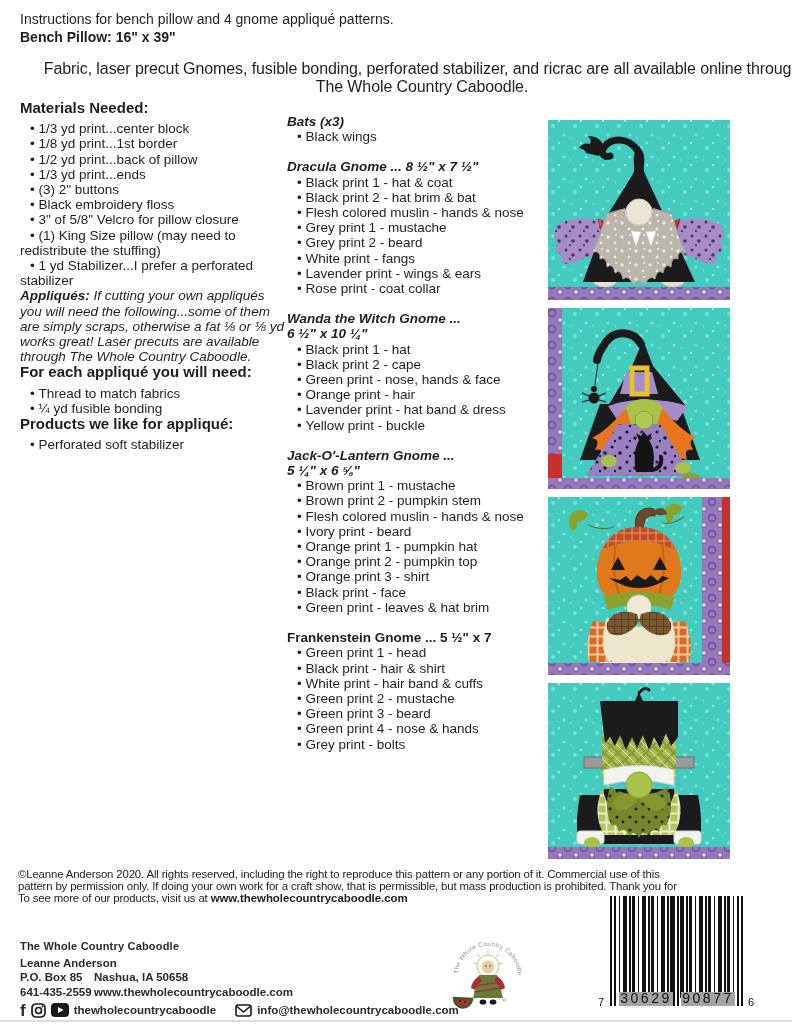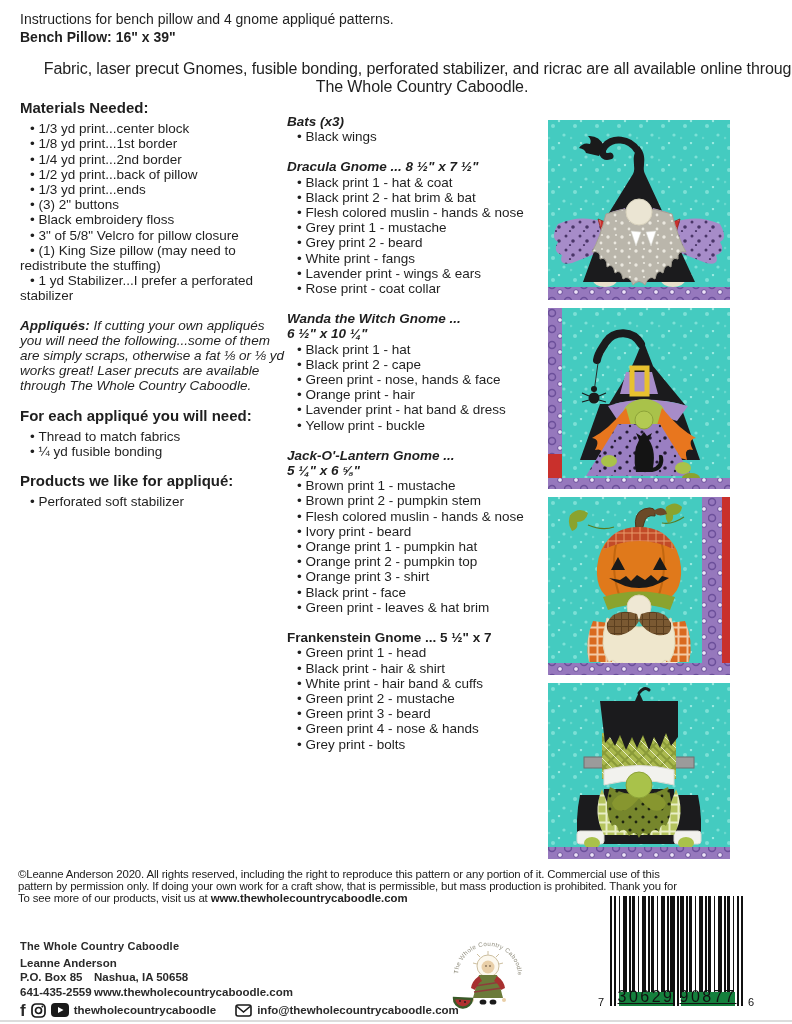--- a/index.html
+++ b/index.html
@@ -9,21 +9,21 @@
 
   
   .header{position:absolute;left:20px;top:10px;width:760px;font-size:14px;line-height:18px;}
   .size-line{font-weight:bold;}
   .intro{position:absolute;left:36px;top:60px;width:772px;font-size:16px;line-height:18px;letter-spacing:-0.1px;text-align:center;}
 
   
   .col-left{position:absolute;left:20px;top:100px;width:270px;font-size:13.5px;line-height:15.2px;}
   .col-mid{position:absolute;left:287px;top:114px;width:242px;font-size:13.5px;line-height:15.2px;}
   .sec-head{font-size:15px;font-weight:bold;margin:0 0 6px 0;}
-  .mt{margin-top:14px;}
+  .mt{}
   ul{list-style:none;margin:0;padding:0;}
   li{text-indent:10px;}
   li::before{content:"\2022\00a0";}
   .note{font-style:italic;}
   .note-label{font-weight:bold;}
   .pattern-group{margin-bottom:15px;}
   .pattern-title{font-weight:bold;font-style:italic;}
   .pattern-group:last-child .pattern-title{font-style:normal;}
 
   
@@ -49,43 +49,42 @@
   
   .logo{position:absolute;left:450px;top:934px;width:76px;height:80px;}
 
   
   .barcode{position:absolute;left:596px;top:896px;width:158px;height:114px;background:#fff;}
   .bc-area{position:absolute;left:14px;right:10px;top:0;bottom:12px;
     background:repeating-linear-gradient(90deg,#111 0 2px,#fff 2px 3px,#111 3px 6px,#fff 6px 9px,#111 9px 10px,#fff 10px 13px,#111 13px 17px,#fff 17px 19px);}
   .bc-g{position:absolute;top:0;bottom:4px;width:7px;
     background:repeating-linear-gradient(90deg,#111 0 2px,#fff 2px 4px,#111 4px 6px,#fff 6px 7px);}
   .bc-g.gl{left:14px}.bc-g.gm{left:50%;margin-left:-2px}.bc-g.gr{right:10px}
-  .bc-w{position:absolute;bottom:4px;height:14px;background:#15803d;display:flex;align-items:flex-end;
-        justify-content:center;font-size:16px;letter-spacing:2.5px;color:#111;text-decoration:underline;}
+  .bc-w{position:absolute;bottom:4px;height:14px;background:#a3a3a3;display:flex;align-items:flex-end;
+        justify-content:center;font-size:14px;letter-spacing:2.5px;color:#111;}
   .bc-w.w1{left:23px;width:54px}.bc-w.w2{left:85px;width:54px}
   .bc-d{position:absolute;bottom:2px;font-size:11px;color:#111;}
   .bc-d.dl{left:2px}.bc-d.dr{right:0px}
 </style>
 </head>
 <body>
 
 <div class="page">
 
   <div class="header">
     <div>Instructions for bench pillow and 4 gnome appliqué patterns.</div>
     <div class="size-line">Bench Pillow: 16" x 39"</div>
   </div>
   <div class="intro">Fabric, laser precut Gnomes, fusible bonding, perforated stabilizer, and ricrac are all available online through The Whole Country Caboodle.</div>
 
   <div class="col-left">
     <div class="sec-head">Materials Needed:</div>
     <ul>
       <li>1/3 yd print...center block</li>
       <li>1/8 yd print...1st border</li>
-      <li>1/4 yd print...2nd border</li>
       <li>1/2 yd print...back of pillow</li>
       <li>1/3 yd print...ends</li>
       <li>(3) 2" buttons</li>
       <li>Black embroidery floss</li>
       <li>3" of 5/8" Velcro for pillow closure</li>
       <li>(1) King Size pillow (may need to redistribute the stuffing)</li>
       <li>1 yd Stabilizer...I prefer a perforated stabilizer</li>
     </ul>
     <div class="note mt"><span class="note-label">Appliqués:</span><span> If cutting your own appliqués you will need the following...some of them are simply scraps, otherwise a fat ⅛ or ⅛ yd works great! Laser precuts are available through The Whole Country Caboodle.</span></div>
     <div class="sec-head mt">For each appliqué you will need:</div>

